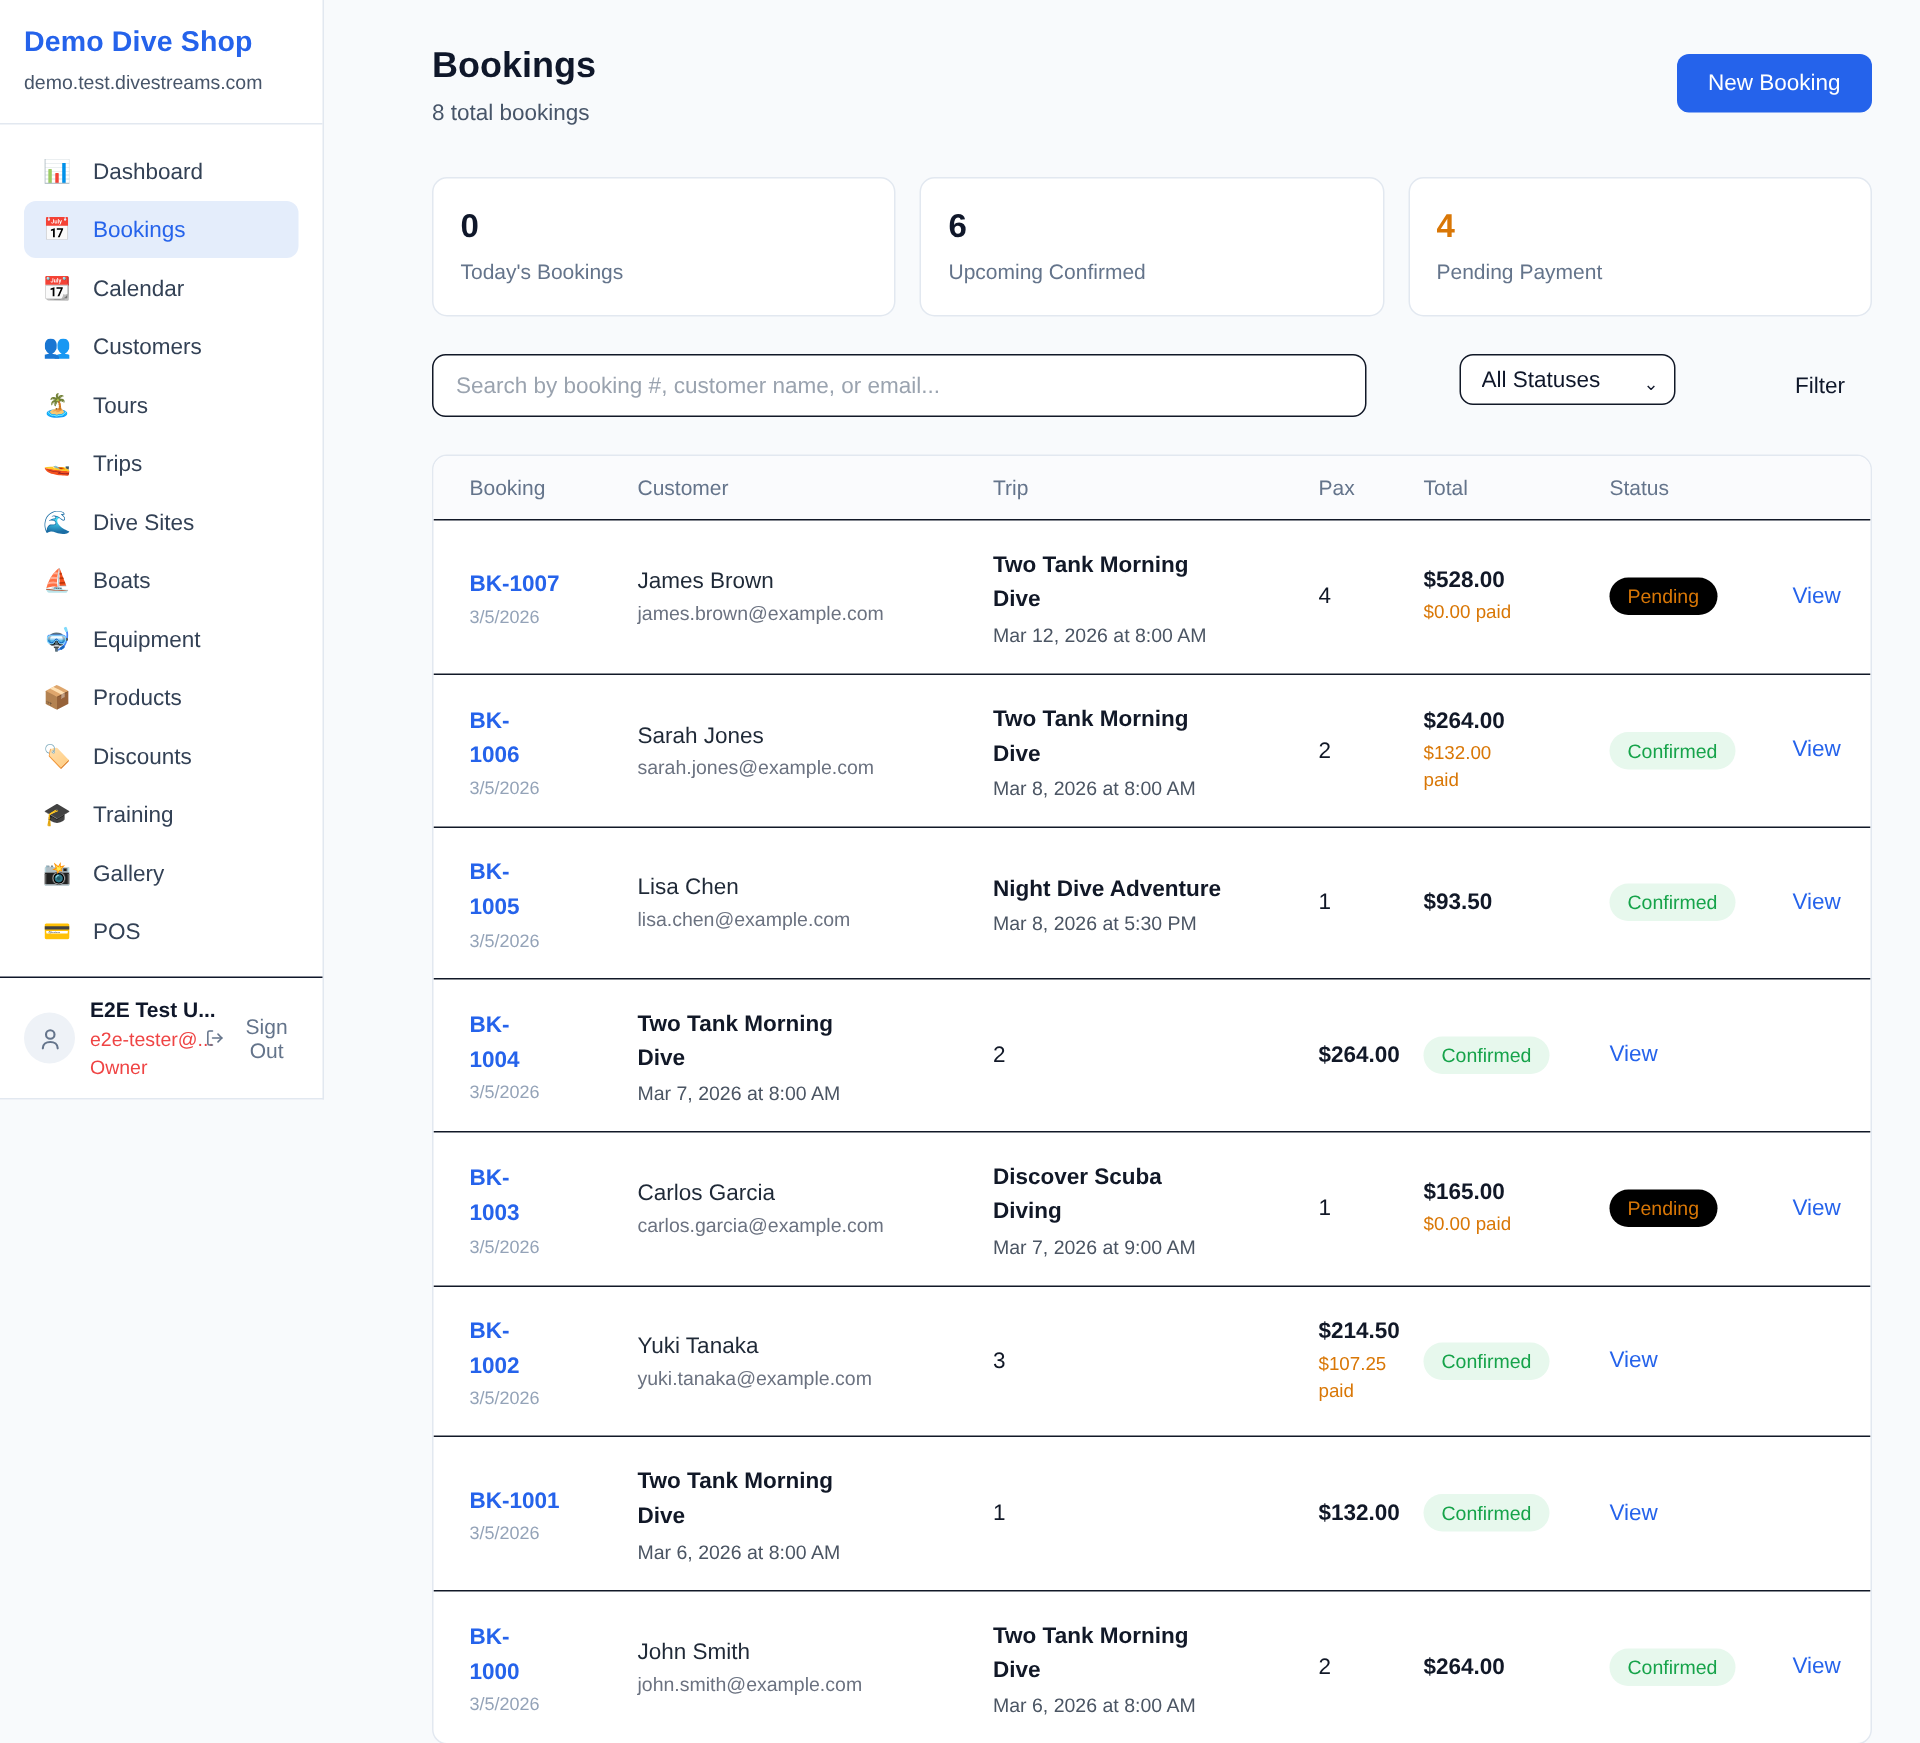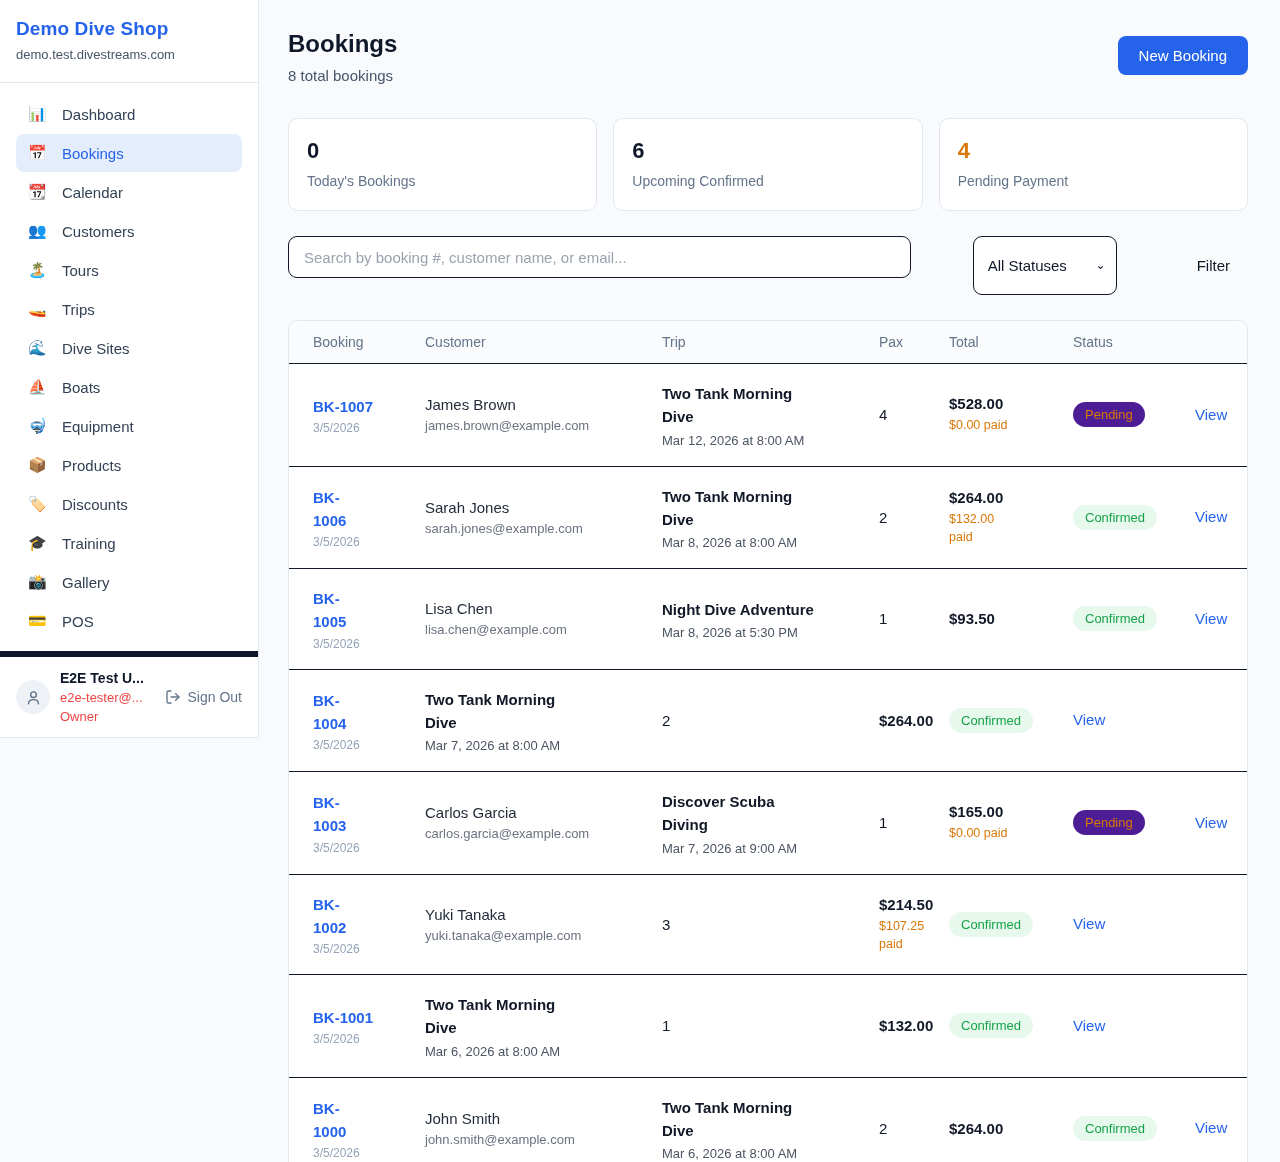--- a/index.html
+++ b/index.html
@@ -3,36 +3,36 @@
 <meta charset="utf-8">
 <style>
   * { margin:0; padding:0; box-sizing:border-box; }
   html,body { background:#f8fafc; }
   body {
     width:1280px; height:1162px; position:relative; overflow:hidden;
     font-family:"Liberation Sans", sans-serif; color:#0f172a;
   }
   
   .sidebar {
-    position:absolute; left:0; top:0; width:259px;
+    position:absolute; left:0; top:0; width:216px;
     background:#ffffff; border-right:1px solid #e2e8f0; border-bottom:1px solid #e2e8f0;
   }
   .brand { padding:18px 16px 20px; border-bottom:1px solid #e2e8f0; }
   .brand-name { font-size:19px; font-weight:700; color:#2563eb; letter-spacing:.1px; }
   .brand-domain { font-size:13px; color:#475569; margin-top:7px; }
   .nav { padding:12px 16px 10px; }
   .nav-item {
     display:flex; align-items:center; gap:14px;
     padding:10px 12px; border-radius:8px; margin-bottom:1px;
     font-size:15px; color:#334155; cursor:pointer;
   }
   .nav-item .nav-icon { width:20px; font-size:15px; text-align:center; flex:none; }
   .nav-item.active { background:#e4edfb; color:#2563eb; font-weight:500; }
   .sidebar-footer {
-    border-top:6px solid #0f172a; padding:13px 16px;
+    border-top:1px solid #0f172a; padding:13px 16px;
     display:flex; align-items:center; gap:10px;
   }
   .avatar {
     width:34px; height:34px; border-radius:50%; background:#eef2f7; flex:none;
     display:flex; align-items:center; justify-content:center;
   }
   .user-meta { min-width:0; }
   .user-name { font-size:14px; font-weight:700; color:#0f172a; white-space:nowrap; }
   .user-email, .user-role { font-size:13px; color:#ef4444; margin-top:4px; white-space:nowrap; }
   .signout { margin-left:auto; display:flex; align-items:center; gap:7px;
@@ -54,21 +54,21 @@
   .stat-label { font-size:14px; color:#64748b; margin-top:9px; }
   .controls { display:flex; margin-top:25px;gap:46px; }
   .search-input {
     flex:1; height:42px; border:1px solid #111827; border-radius:9px;
     padding:0 15px; font-size:15px; color:#111827; background:#fff; outline:none;
     font-family:"Liberation Sans", sans-serif;
   }
   .search-input::placeholder { color:#9aa3af; }
   .select-wrap { position:relative; margin-left:16px; }
   .status-select {
-    height:59px; width:144px; appearance:none; -webkit-appearance:none;
+    height:34px; width:144px; appearance:none; -webkit-appearance:none;
     border:1px solid #111827; border-radius:9px; background:#fff;
     padding:0 30px 0 14px; font-size:15px; color:#0f172a; cursor:pointer;
     font-family:"Liberation Sans", sans-serif;
   }
   .select-chevron { position:absolute; right:11px; top:50%; transform:translateY(-58%);
     font-size:12px; color:#0f172a; pointer-events:none; }
   .filter-btn { background:none; border:none; font-size:15px; color:#0f172a;
     padding:0 18px 0 34px; cursor:pointer; font-family:"Liberation Sans", sans-serif; }
   
   .table-card { margin-top:25px; background:#fff; border:1px solid #e2e8f0; border-radius:10px; overflow:hidden; }
@@ -82,21 +82,21 @@
   .booking-id { color:#2563eb; font-size:15px; font-weight:600; line-height:1.55; text-decoration:none; display:inline-block; }
   .booking-date { font-size:12px; color:#94a3b8; margin-top:3px; }
   .customer-name { font-size:15px; color:#1f2937; }
   .customer-email { font-size:13px; color:#6b7280; margin-top:5px; }
   .trip-name { font-size:15px; font-weight:600; color:#111827; line-height:1.55; }
   .trip-date { font-size:13px; color:#4b5563; margin-top:4px; }
   .pax { font-size:15px; color:#111827; }
   .total-amount { font-size:15px; font-weight:700; color:#111827; }
   .amount-paid { font-size:12.5px; color:#d97706; margin-top:4px; line-height:1.45; }
   .badge { display:inline-block; padding:5px 12px; border-radius:999px; font-size:13px; }
-  .badge.pending { background:#4c1d95; color:#d97706; }
+  .badge.pending { background:#000000; color:#d97706; }
   .badge.confirmed { background:#e7f8ed; color:#16a34a; }
   .view-link { color:#2563eb; font-size:15px; font-weight:500; text-decoration:none; }
 </style>
 </head>
 <body>
 
 <aside class="sidebar">
   <div class="brand">
     <div class="brand-name">Demo Dive Shop</div>
     <div class="brand-domain">demo.test.divestreams.com</div>

